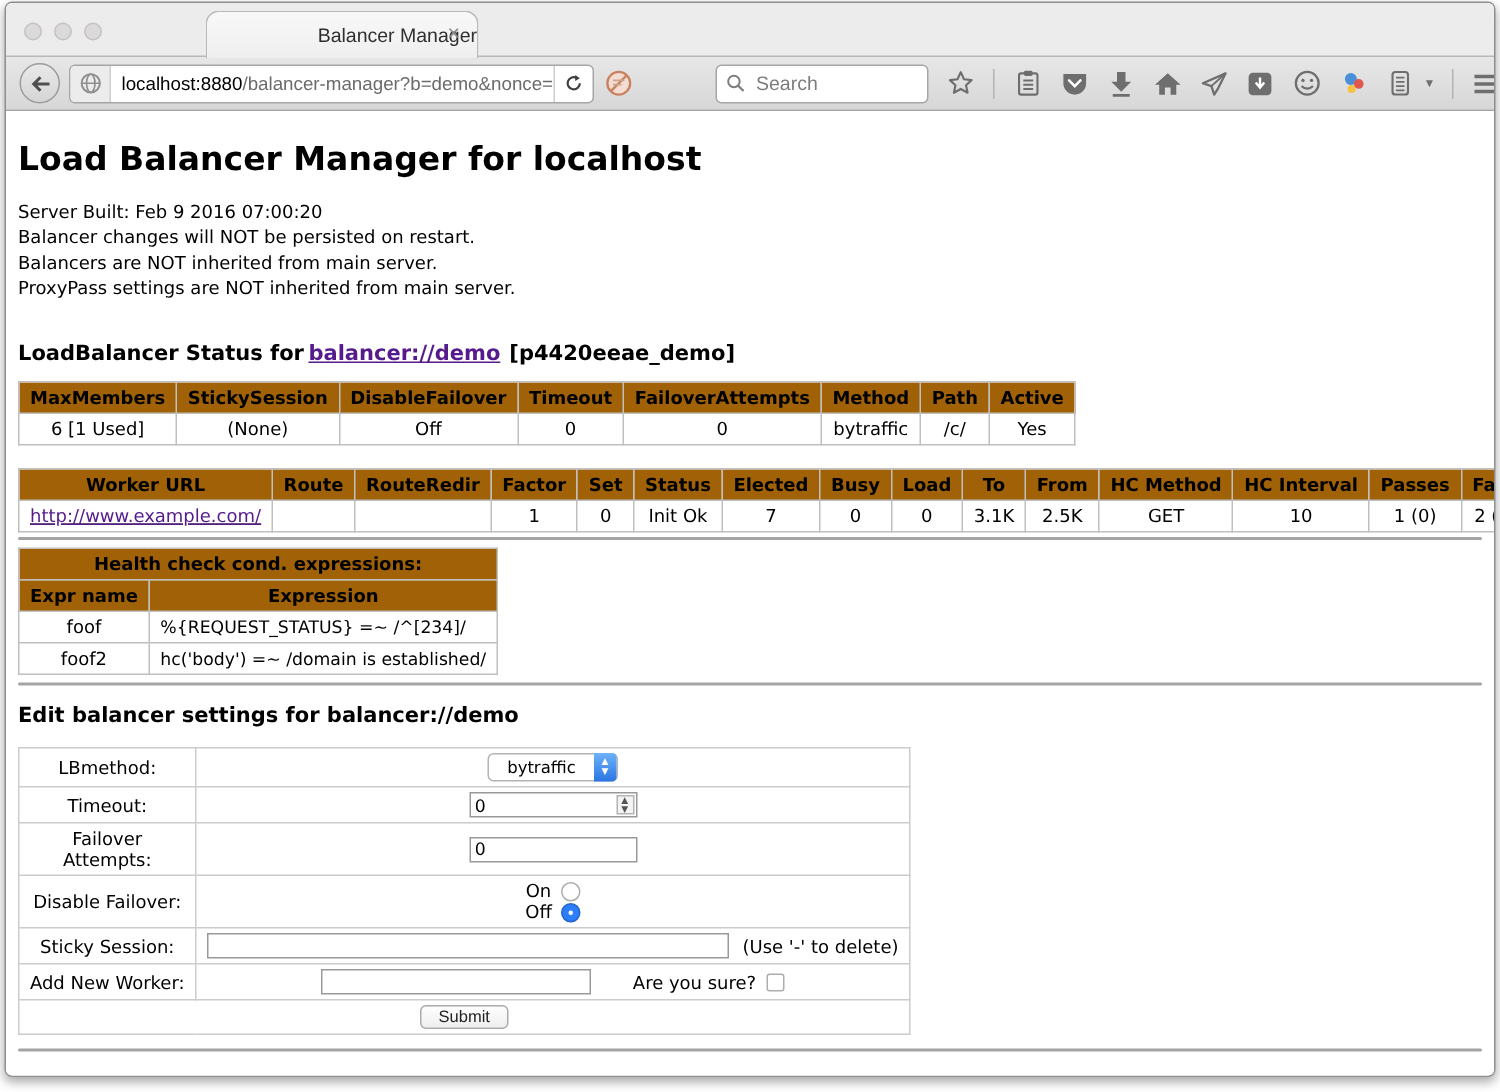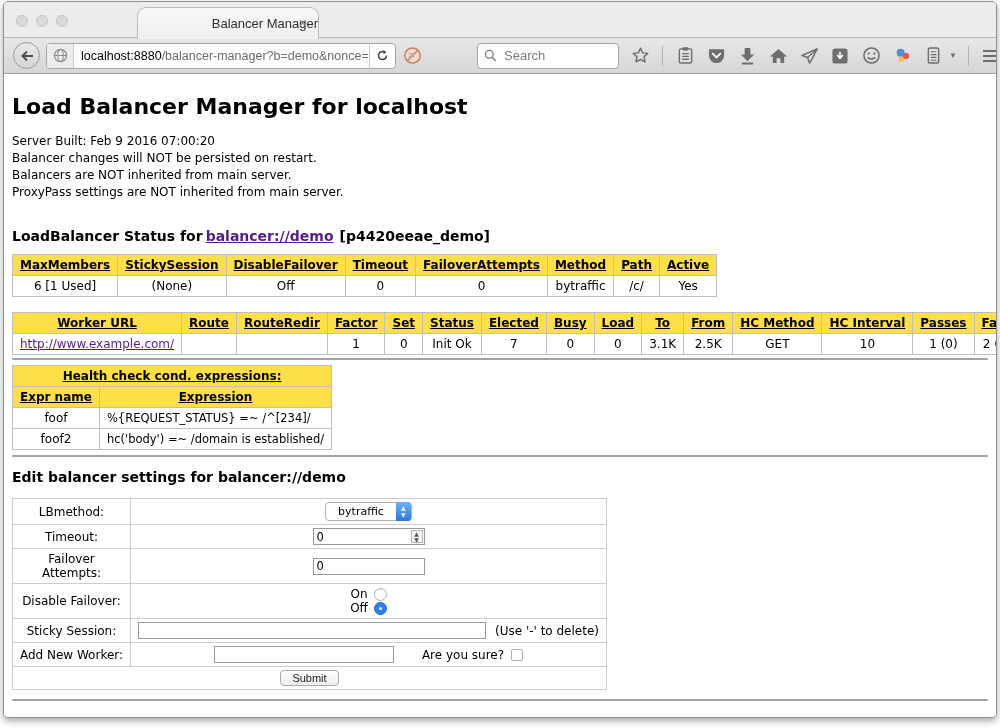--- a/index.html
+++ b/index.html
@@ -53,21 +53,21 @@
   .content { padding:0 8px; font-family:"DejaVu Sans", sans-serif; color:#000; background:#fff; height:644px; }
   h1.pgtitle { font-size:22px; margin:20px 0 14px; font-weight:bold; letter-spacing:0; }
   .info p { margin:0; font-size:12px; line-height:17px; }
   h3.sect { font-size:14px; margin:27px 0 10px; font-weight:bold; }
   h3.sect .sp { margin:0 3px;text-align:right; }
   a.plink { color:#551a8b; text-decoration:underline; }
 
   table.data { border-collapse:collapse; font-size:12px; border:1px solid #8f8f8f; margin:0 0 15px 0; }
   table.data th, table.data td { border:1px solid #bfbfbf; padding:2px 7px; text-align:center;
     white-space:nowrap; line-height:16px; }
-  table.data th { background:#fde047; font-weight:bold;text-decoration:underline; }
+  table.data th { background:#a16207; font-weight:bold; }
   table.data td.left { text-align:center;text-decoration:underline; }
   table.worker { margin-bottom:0; }
   table.health { margin:5px 0 0 0; }
   table.health td.expr { text-align:left; font-size:11.5px; }
 
   hr.rule { border:none; height:2px; background:#a3a3a3; border-radius:1px; }
   hr.r1 { margin:3px 0 0 0; }
   hr.r2 { margin:5px 0 6px 0; }
   hr.r3 { margin:9px 0 0 0; }
 

